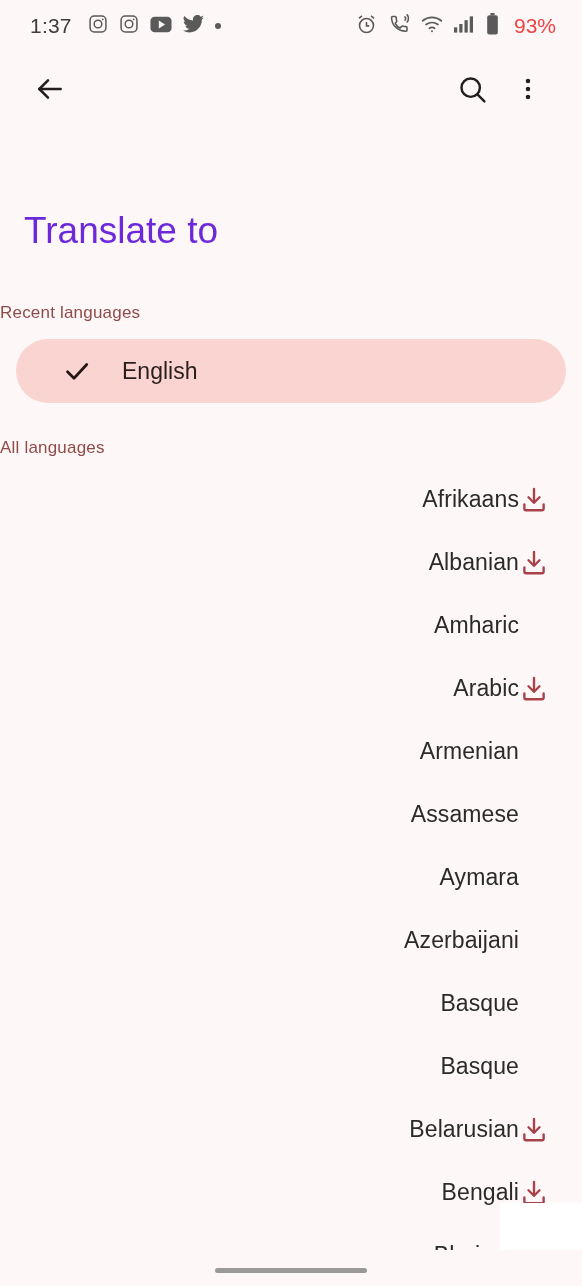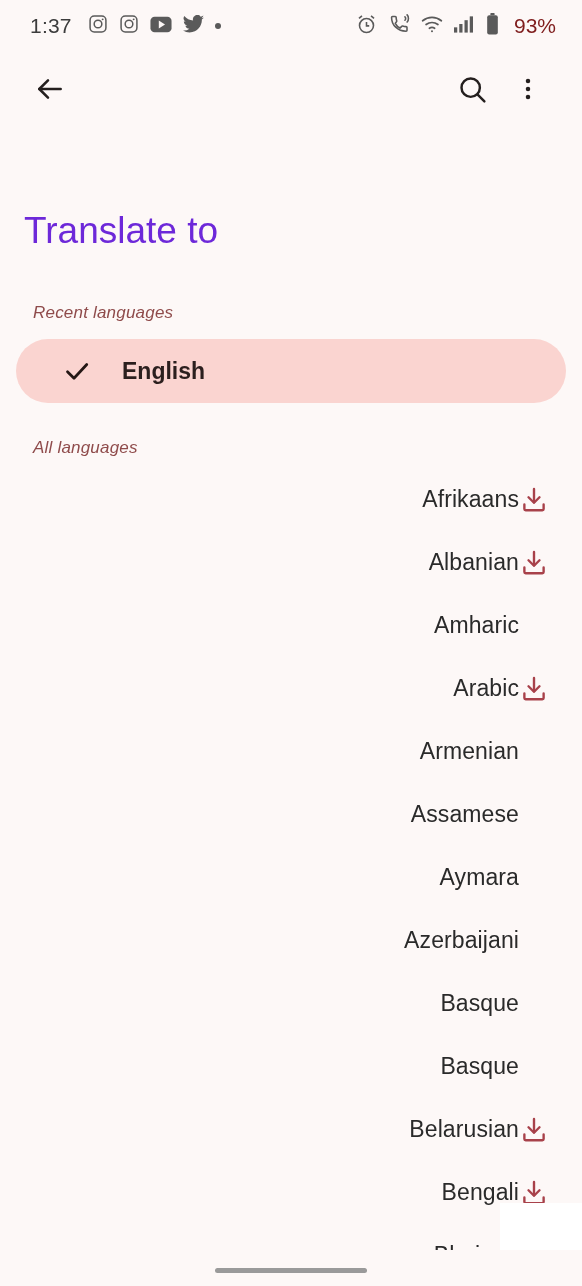--- a/index.html
+++ b/index.html
@@ -26,21 +26,21 @@
   }
   .sb-time {
     font-size:21px;
     letter-spacing:.2px;
     color:#3C3C3C;
     margin-right:16px;
     white-space:nowrap;
   }
   .sb-left-icons { display:flex; align-items:center; gap:11px; flex:1; }
   .sb-right { display:flex; align-items:center; gap:11px; }
-  .sb-pct { font-size:21px; color:#7f1d1d; margin-left:4px; white-space:nowrap; }
+  .sb-pct { font-size:21px; color:#ef4444; margin-left:4px; white-space:nowrap; }
   .sb-ico { display:block; }
   .sb-dot { width:6px; height:6px; border-radius:50%; background:#5A5A5A; display:block; }
 
   
   .toolbar {
     height:78px;
     display:flex;
     align-items:center;
     padding:0 30px 0 26px;
   }
@@ -58,23 +58,21 @@
     color:#6d28d9;
     padding:80px 0 0 24px;
     letter-spacing:0px;
     font-weight:400;
   }
 
   
   .section-header {
     font-size:17px;
     color:#8F4B4B;
-    padding-left:33px;
     letter-spacing:.2px;
-    font-style:italic;
   }
   #recent-header { margin-top:51px; }
   #all-header    { margin-top:35px; }
 
   
   .recent-list { margin-top:16px; }
   .lang-pill {
     height:64px;
     margin:0 16px;
     border-radius:32px;
@@ -82,21 +80,20 @@
     display:flex;
     align-items:center;
     padding-left:46px;
     cursor:pointer;
   }
   .pill-check { width:30px; height:30px; flex:0 0 auto; }
   .pill-label {
     font-size:23px;
     color:#2B1F1E;
     margin-left:30px;
-    font-weight:bold;
   }
 
   
   .lang-list { margin-top:10px; }
   .lang-row {
     height:63px;
     display:flex;
     align-items:center;
     padding:0 33px;
     cursor:pointer;

